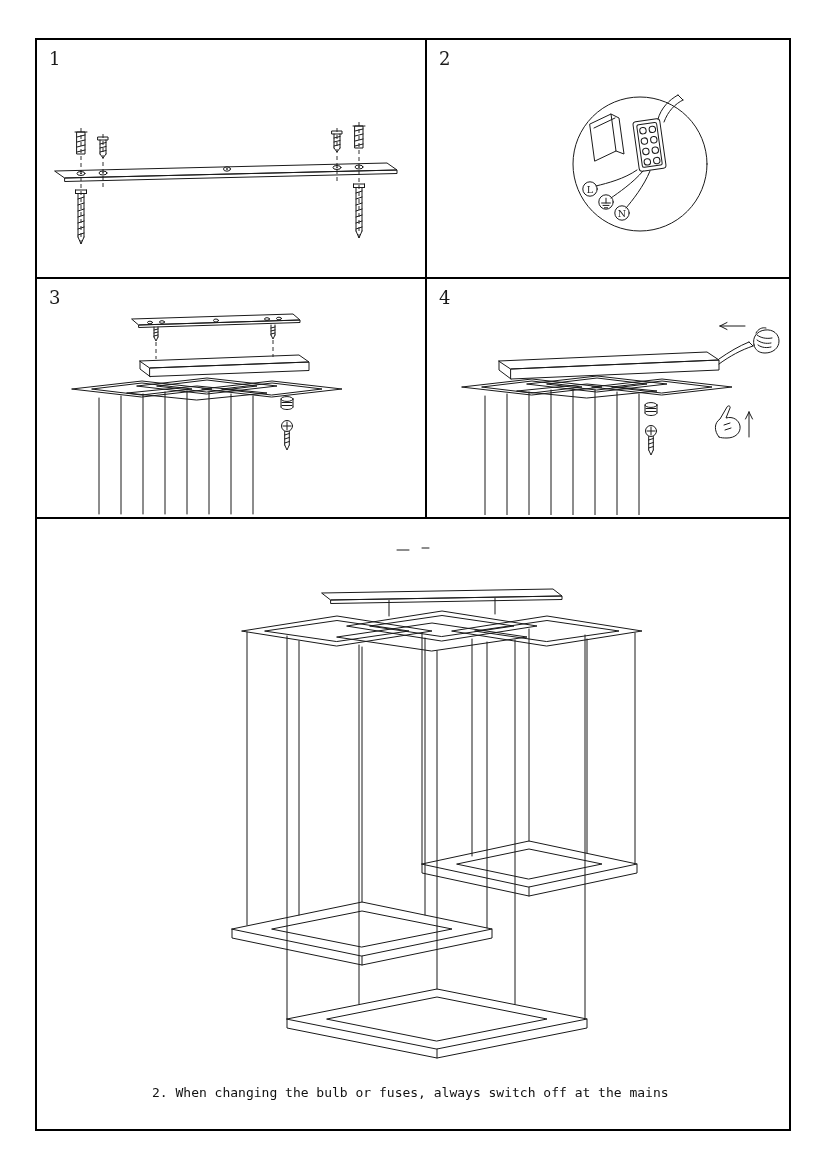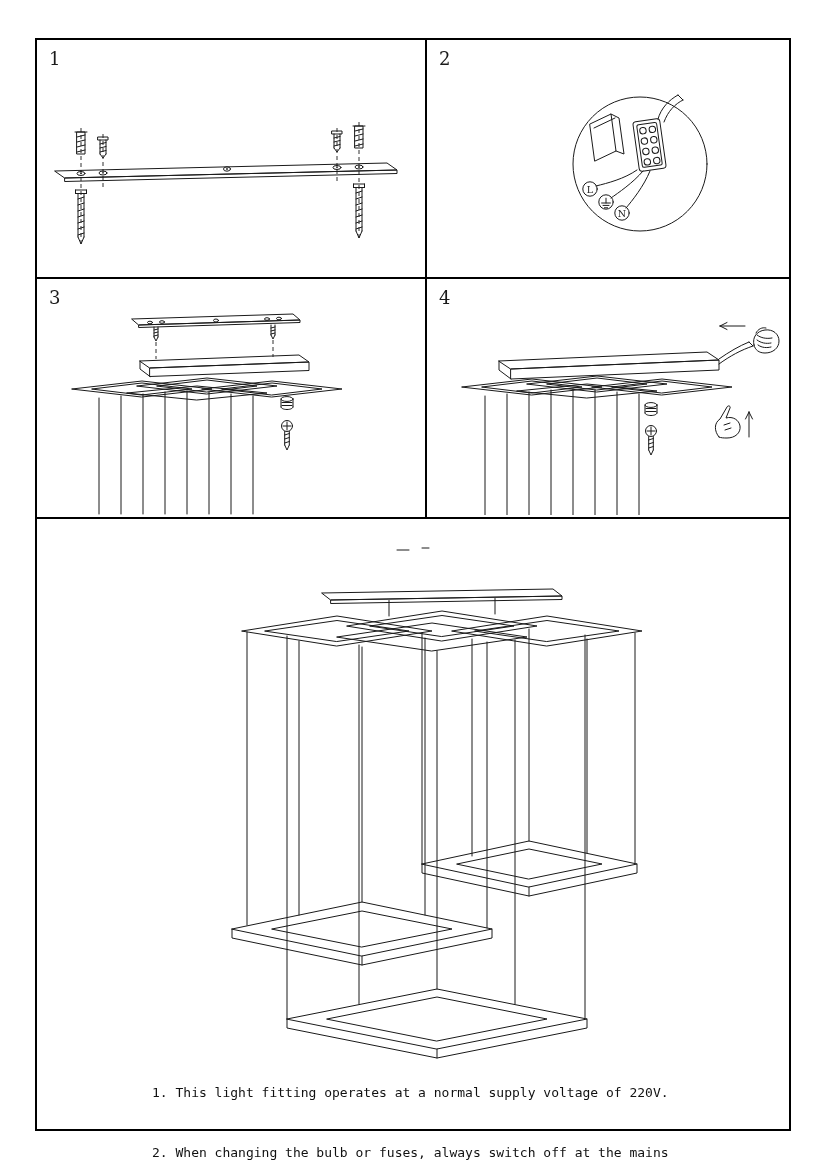--- a/index.html
+++ b/index.html
@@ -306,20 +306,19 @@
           <path class="ln" d="M325,437 V446"></path>
         </g>
         <g>
           <path class="ln" d="M250,500 L400,470 L550,500 L400,530 Z"></path>
           <path class="ln" d="M290,500 L400,478 L510,500 L400,522 Z"></path>
           <path class="ln" d="M250,500 V509 L400,539 L550,509 V500"></path>
           <path class="ln" d="M400,530 V539"></path>
         </g>
       </svg>
       <div class="notes">
-        <div>1. This light fitting operates at a normal supply voltage of 220V.</div>
         <div>2. When changing the bulb or fuses, always switch off at the mains</div>
         
       </div>
     </div>
 
   </div>
 </div>
 
 </body></html>

